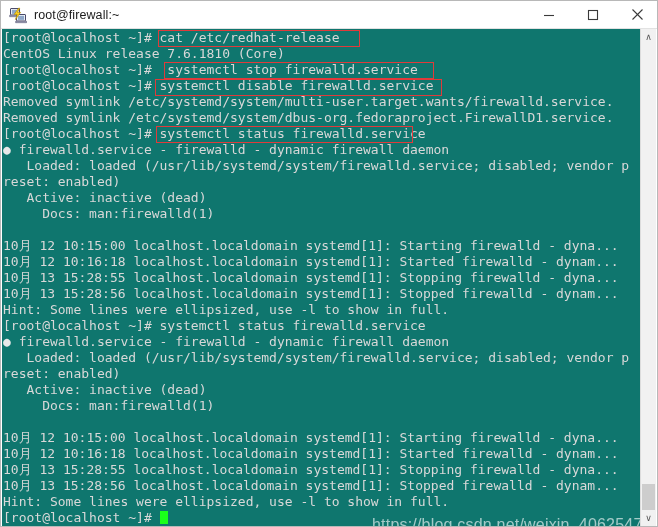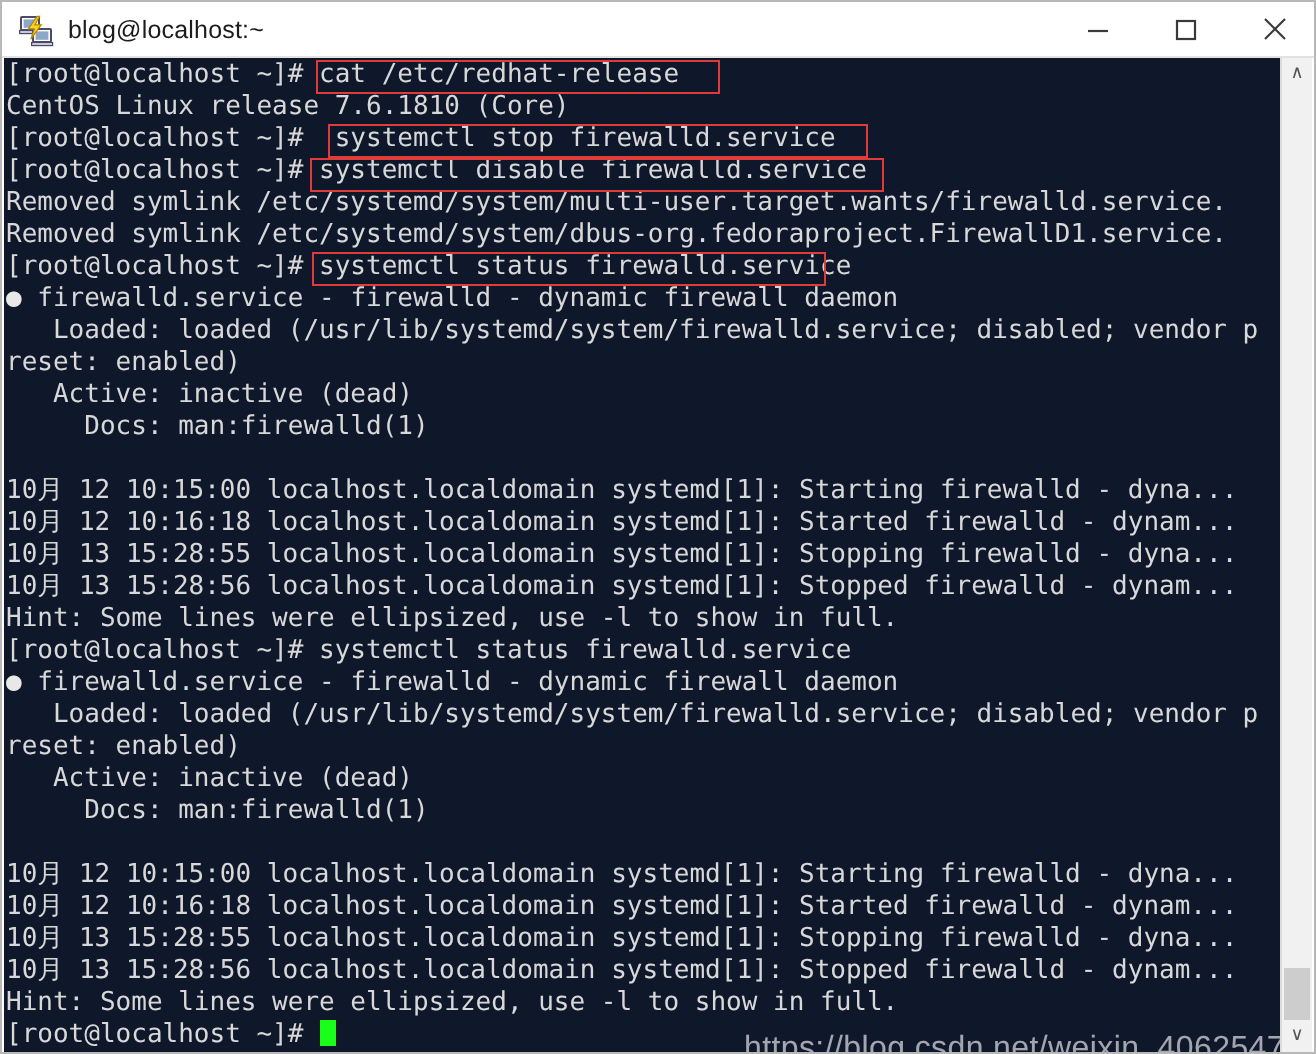--- a/index.html
+++ b/index.html
@@ -65,21 +65,21 @@
   }
   .win-btn svg { display: block; }
 
   
   #terminal {
     position: absolute;
     left: 1px;
     top: 28px;
     width: 640px;
     height: 497px;
-    background: #0f172a;
+    background: #0f766e;
     overflow: hidden;
   }
   #term-lines {
     position: absolute;
     left: 0;
     top: 1px;
     width: 640px;
     font-family: "DejaVu Sans Mono", "Liberation Mono", monospace;
     font-size: 13px;
     line-height: 16px;
@@ -168,21 +168,21 @@
       <svg width="18" height="18" viewBox="0 0 18 18">
         <rect x="1.5" y="2.5" width="9" height="6.5" rx="0.5" fill="#ffffff" stroke="#4a4a6a" stroke-width="1"></rect>
         <rect x="2.8" y="3.7" width="6.4" height="4.2" fill="#8ea7c8"></rect>
         <rect x="0.8" y="9.2" width="10.5" height="1.6" fill="#c8c8d8" stroke="#4a4a6a" stroke-width="0.6"></rect>
         <rect x="7.5" y="8.5" width="9" height="6.5" rx="0.5" fill="#ffffff" stroke="#4a4a6a" stroke-width="1"></rect>
         <rect x="8.8" y="9.7" width="6.4" height="4.2" fill="#8ea7c8"></rect>
         <rect x="6.8" y="15.2" width="10.5" height="1.6" fill="#c8c8d8" stroke="#4a4a6a" stroke-width="0.6"></rect>
         <polygon points="9.5,2.2 5.2,8.4 8.2,8.4 6.4,13.6 11.6,6.4 8.4,6.4 10.8,2.2" fill="#ffd21e" stroke="#b08a00" stroke-width="0.6"></polygon>
       </svg>
     </div>
-    <span id="title-text">blog@localhost:~</span>
+    <span id="title-text">root@firewall:~</span>
     <div id="win-controls">
       <div class="win-btn">
         <svg width="12" height="12" viewBox="0 0 12 12">
             <line x1="1" y1="6.5" x2="11" y2="6.5" stroke="#3a3a3a" stroke-width="1.1"></line>
           </svg>
       </div>
       <div class="win-btn">
         <svg width="12" height="12" viewBox="0 0 12 12">
             <rect x="1.5" y="1.5" width="9" height="9" fill="none" stroke="#3a3a3a" stroke-width="1.1"></rect>
           </svg>

